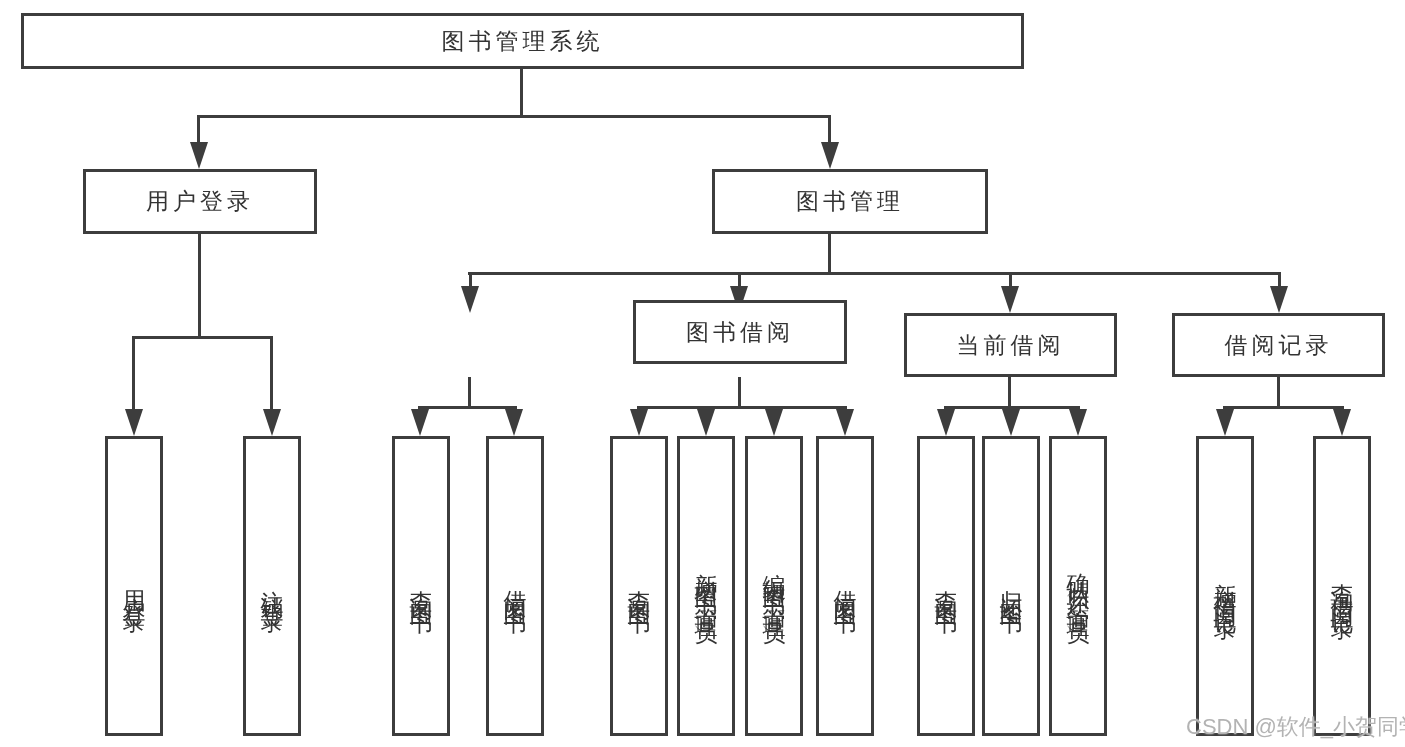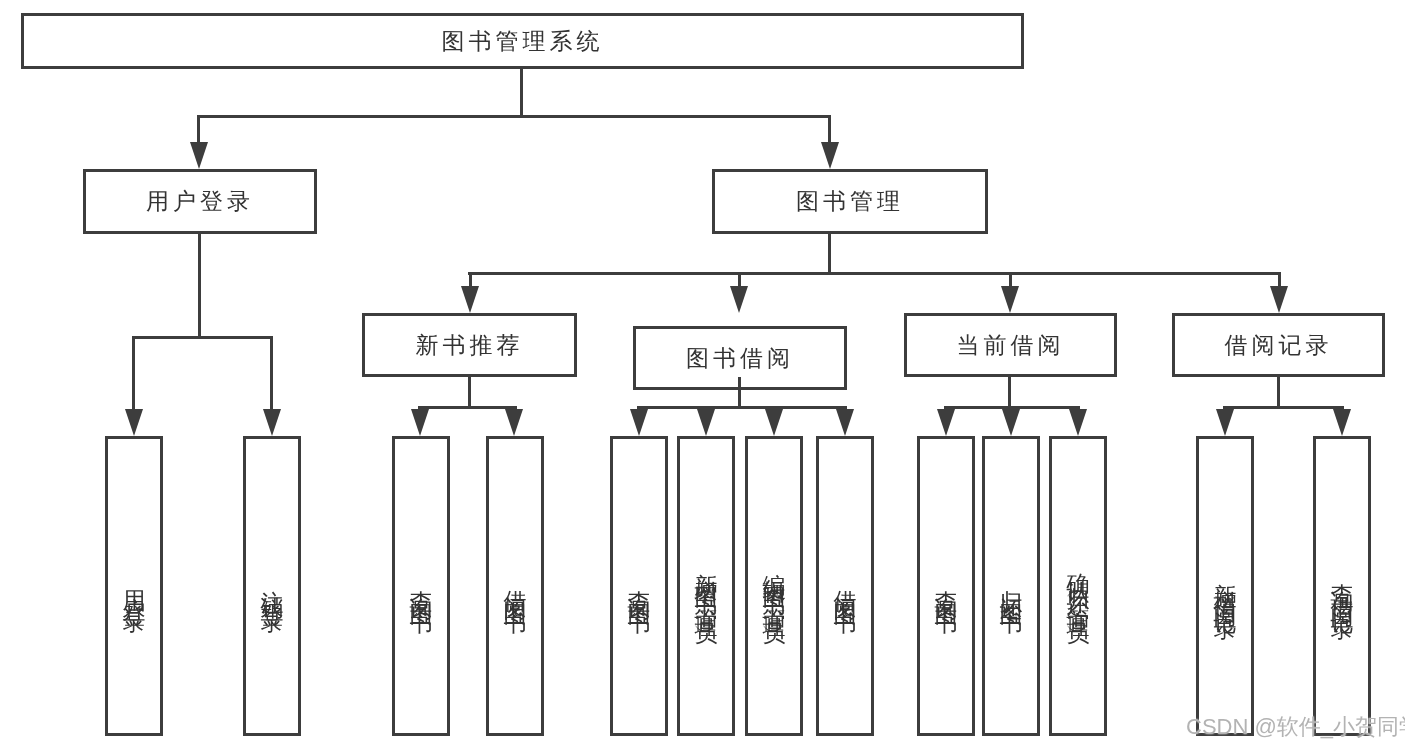--- a/index.html
+++ b/index.html
@@ -99,24 +99,21 @@
   <div class="hline" style="left:468px;top:272px;width:813px;"></div>
   <div class="vline" style="left:469px;top:272px;height:16px;"></div>
   <div class="arrow-down" style="left:461px;top:286px;"></div>
   <div class="vline" style="left:738px;top:272px;height:16px;"></div>
   <div class="arrow-down" style="left:730px;top:286px;"></div>
   <div class="vline" style="left:1009px;top:272px;height:16px;"></div>
   <div class="arrow-down" style="left:1001px;top:286px;"></div>
   <div class="vline" style="left:1278px;top:272px;height:16px;"></div>
   <div class="arrow-down" style="left:1270px;top:286px;"></div>
 
-  <div class="node" style="left:362px;top:313px;width:215px;height:64px;">
-    <span class="hlabel">新书推荐</span>
-  </div>
-  <div class="node" style="left:633px;top:326px;width:214px;height:64px;">
+  <div class="node" style="left:633px;top:300px;width:214px;height:64px;">
     <span class="hlabel">图书借阅</span>
   </div>
   <div class="node" style="left:1172px;top:313px;width:213px;height:64px;">
     <span class="hlabel">借阅记录</span>
   </div>
   <div class="node" style="left:904px;top:313px;width:213px;height:64px;">
     <span class="hlabel">当前借阅</span>
   </div>
 
   <div class="vline" style="left:468px;top:377px;height:31px;"></div>

